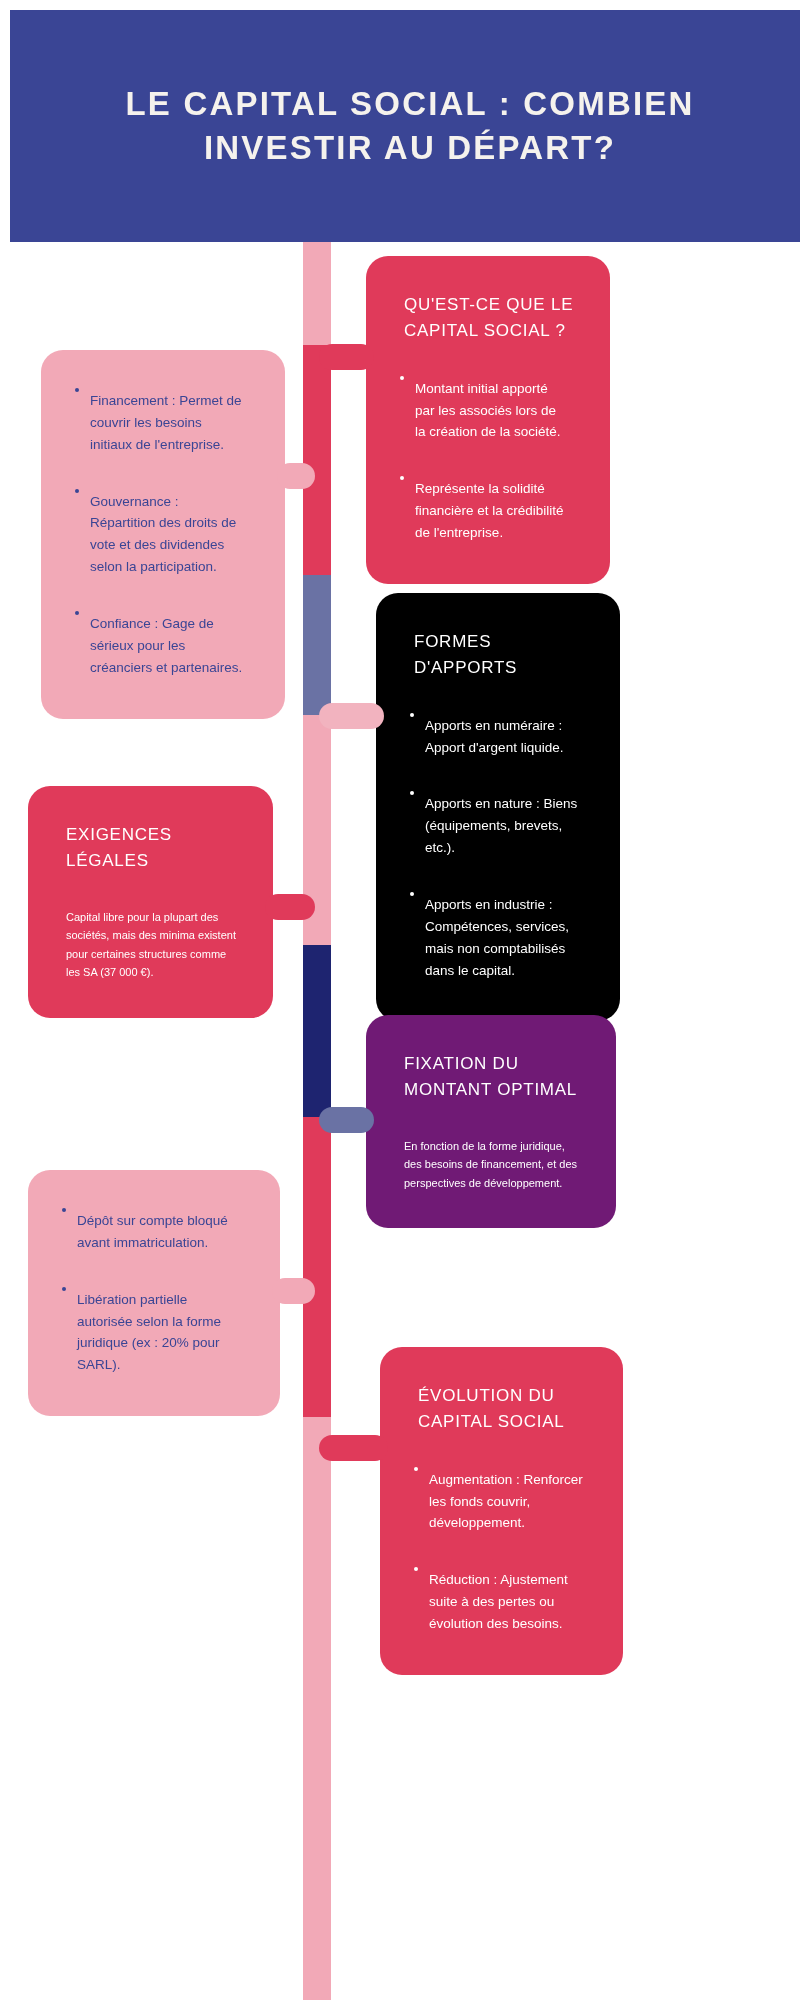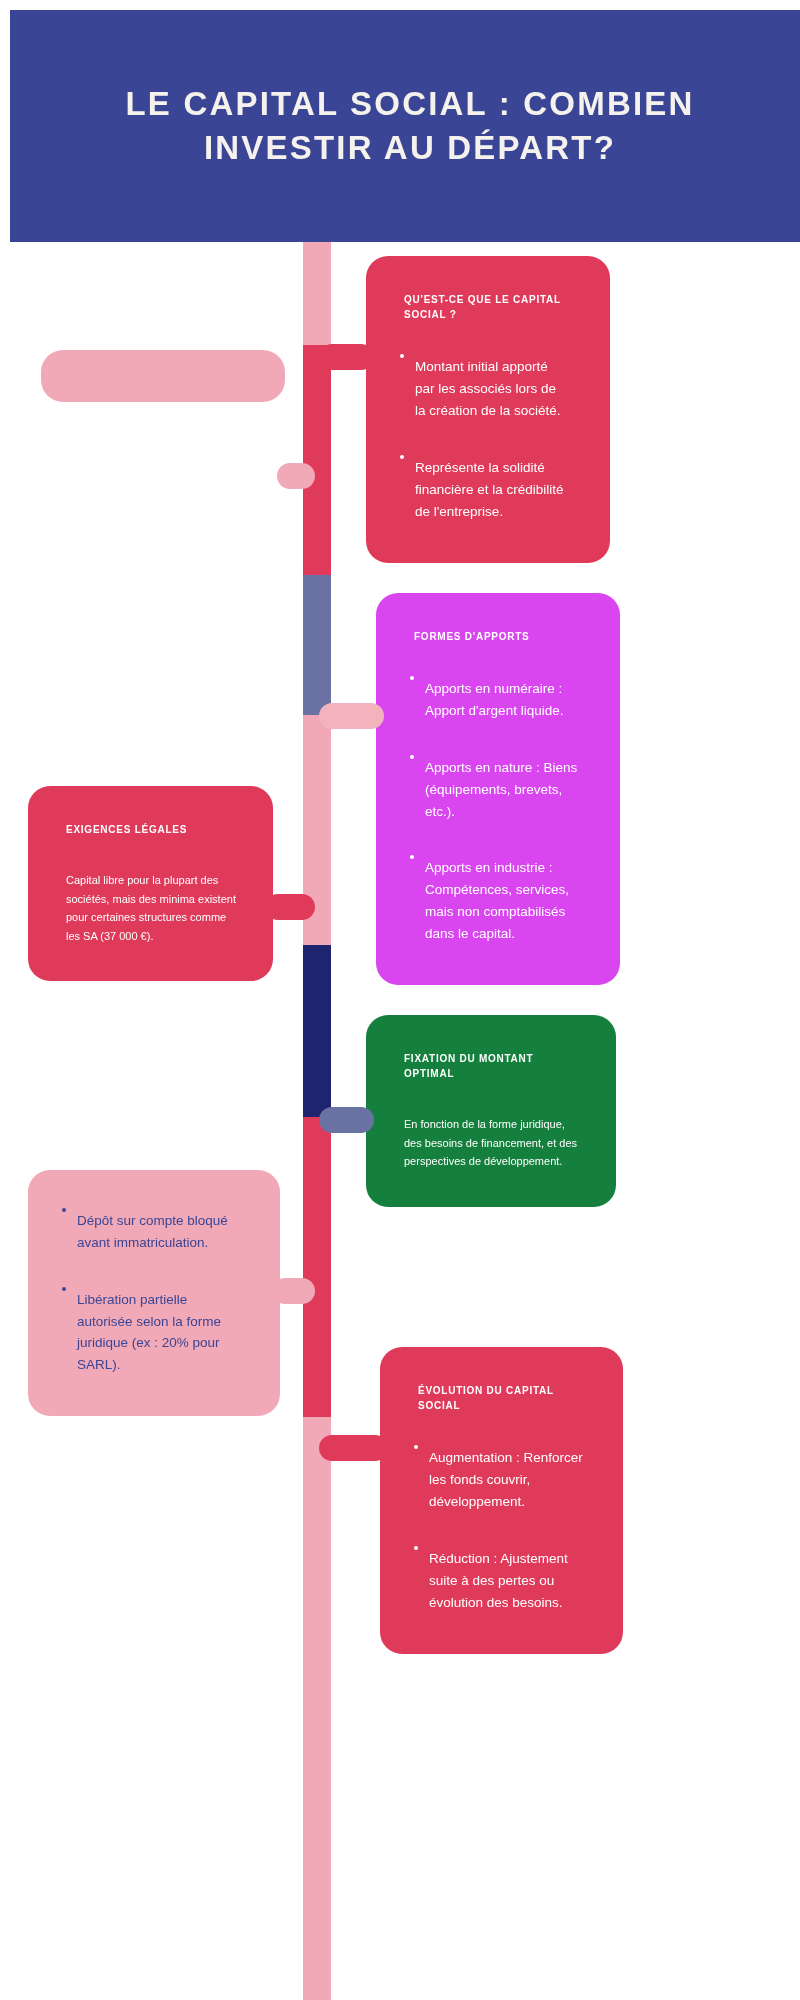--- a/index.html
+++ b/index.html
@@ -35,22 +35,22 @@
   
   .card {
     position:absolute;
     border-radius:22px;
     padding:26px 26px 26px 28px;
   }
   .card.left  { }
   .card.right { }
 
   .card-title {
-    font-size:10px;
-    font-weight:bold;
+    font-size:17px;
+    font-weight:normal;
     letter-spacing:0.75px;
     line-height:1.52;
     text-transform:uppercase;
     margin-bottom:14px;
   }
   .card-para { font-size:11px; line-height:1.68; }
 
   ul.bullets { list-style:none; margin:4px; padding:0; }
   ul.bullets li {
     position:relative;
@@ -72,22 +72,22 @@
   
   .stub {
     position:absolute;
     height:26px;
     border-radius:13px;
   }
 
   
   .t-red      { background:#e03a5a; color:#ffffff; }
   .t-pink     { background:#f2a9b7; color:#3a4595; }
-  .t-lpink    { background:#d946ef; color:#ffffff; }
-  .t-slate    { background:#15803d; color:#ffffff; }
+  .t-lpink    { background:#000000; color:#ffffff; }
+  .t-slate    { background:#701a75; color:#ffffff; }
 </style>
 </head>
 <body>
 
 <div class="header" style="background: rgb(58, 69, 149);">
   <div class="header-title" style="color: rgb(245, 242, 237);">LE CAPITAL SOCIAL : COMBIEN INVESTIR AU DÉPART?</div>
 </div>
 
 <div class="spine" id="spine">
     <div class="seg" style="top: 0px; height: 103px; background: rgb(242, 169, 183);"></div>
@@ -102,20 +102,25 @@
 <div id="cards-root">
     <div class="card right t-red" style="top: 246px; left: 356px; width: 244px;">
       <div class="card-title">QU'EST-CE QUE LE CAPITAL SOCIAL ?</div>
       <ul class="bullets">
         <li>Montant initial apporté par les associés lors de la création de la société.</li>
         <li>Représente la solidité financière et la crédibilité de l'entreprise.</li>
       </ul>
     </div>
     <div class="stub" style="background: rgb(224, 58, 90); top: 334px; left: 309px; width: 55px;"></div>
     <div class="card left t-pink" style="top: 340px; left: 31px; width: 244px;">
+      <ul class="bullets">
+        <li>Financement : Permet de couvrir les besoins initiaux de l'entreprise.</li>
+        <li>Gouvernance : Répartition des droits de vote et des dividendes selon la participation.</li>
+        <li>Confiance : Gage de sérieux pour les créanciers et partenaires.</li>
+      </ul>
     </div>
     <div class="stub" style="background: rgb(242, 169, 183); top: 453px; left: 267px; width: 38px;"></div>
     <div class="card right t-lpink" style="top: 583px; left: 366px; width: 244px;">
       <div class="card-title">FORMES D'APPORTS</div>
       <ul class="bullets">
         <li>Apports en numéraire : Apport d'argent liquide.</li>
         <li>Apports en nature : Biens (équipements, brevets, etc.).</li>
         <li>Apports en industrie : Compétences, services, mais non comptabilisés dans le capital.</li>
       </ul>
     </div>

